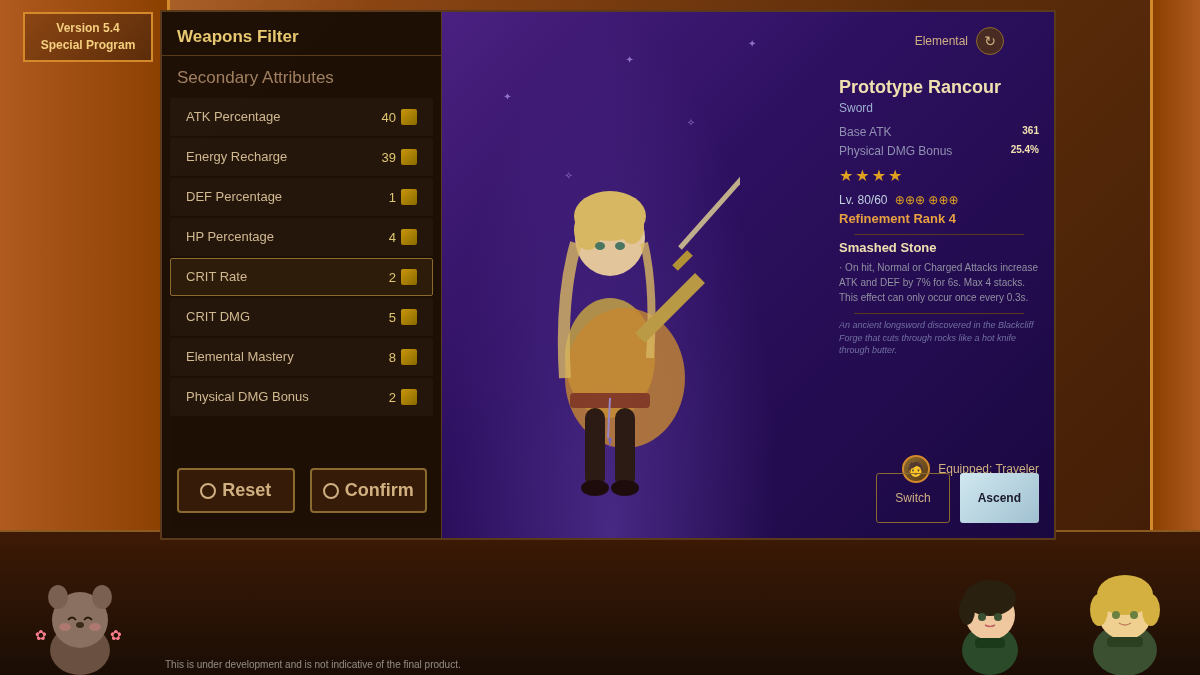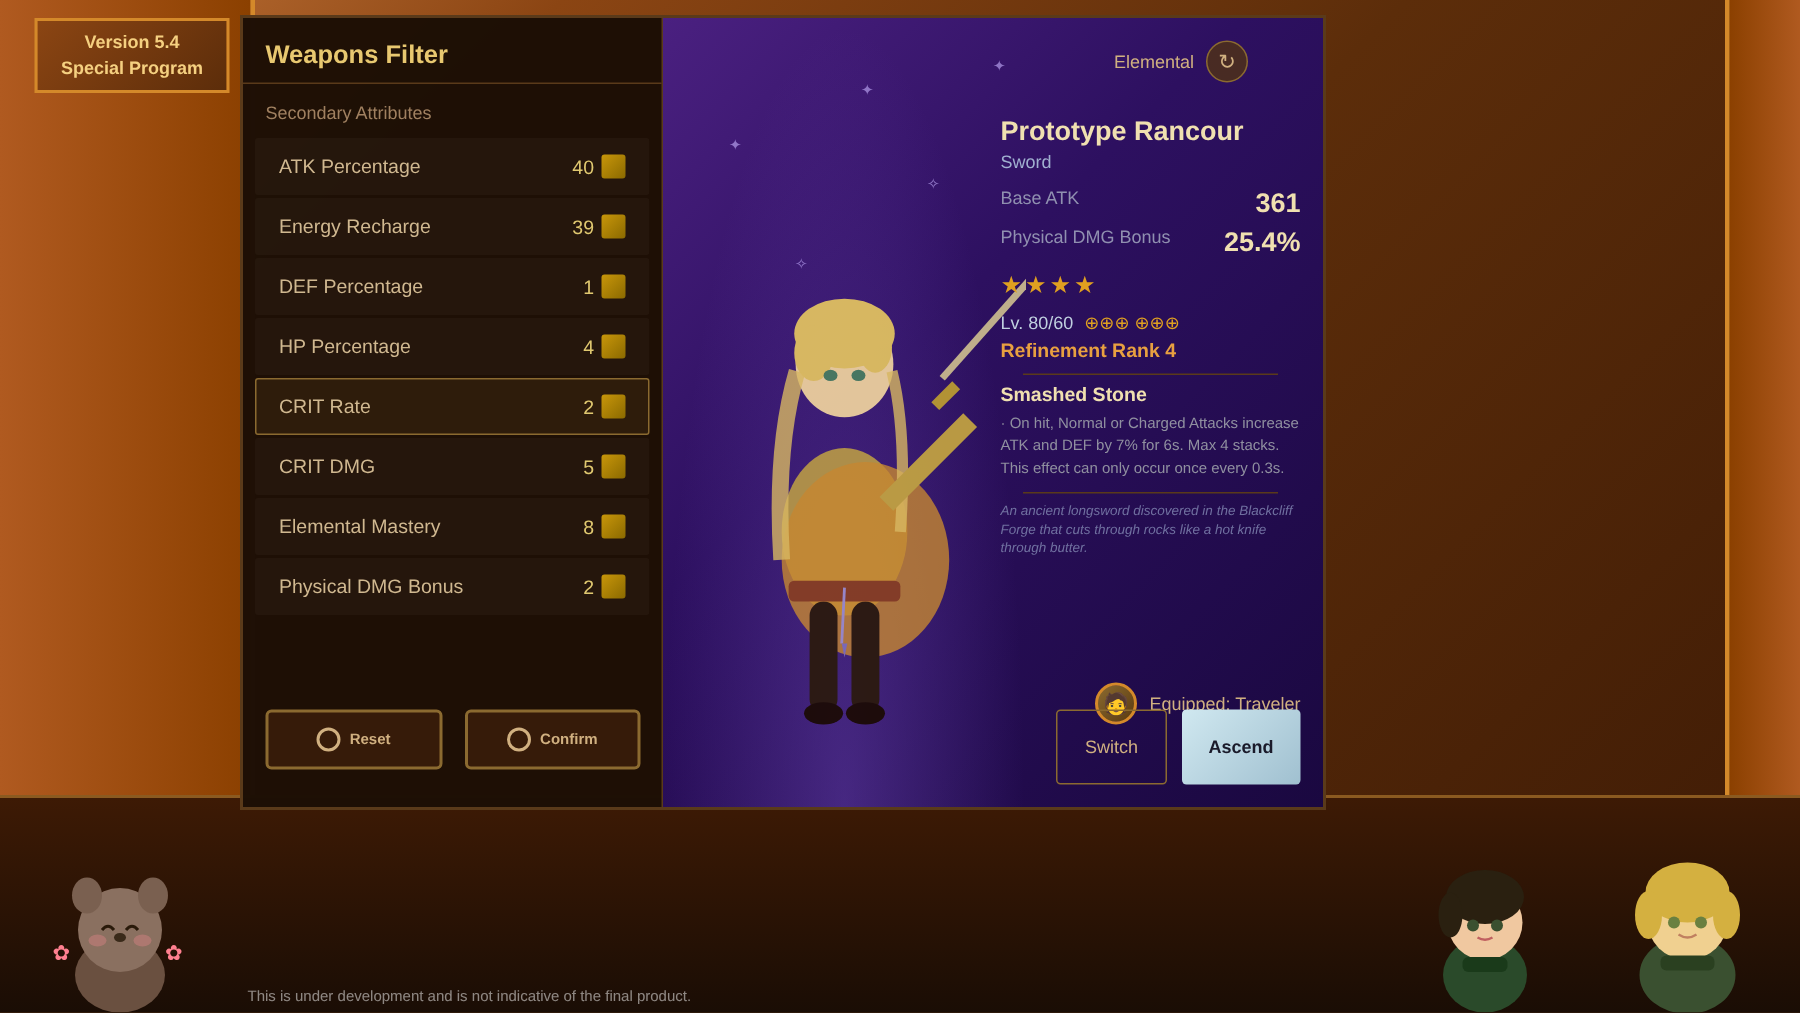--- a/index.html
+++ b/index.html
@@ -65,21 +65,21 @@
       line-height: 1.4;
       width: 130px;
       margin-left: 11px;
     }
 
     
     .main-panel {
       position: absolute;
       left: 160px;
       top: 10px;
-      width: 724px;
+      width: 896px;
       height: 530px;
       background: rgba(20, 10, 5, 0.85);
       border: 2px solid #5a3a1a;
       z-index: 5;
       display: flex;
     }
 
     
     .filter-sidebar {
       width: 280px;
@@ -93,21 +93,21 @@
       color: #e8c870;
       font-size: 17px;
       font-weight: bold;
       padding: 0 15px 8px;
       border-bottom: 1px solid #5a3a1a;
       margin-bottom: 8px;
     }
 
     .filter-subtitle {
       color: #a08060;
-      font-size: 12px;
+      font-size: 17px;
       padding: 4px 15px 8px;
     }
 
     .filter-item {
       display: flex;
       justify-content: space-between;
       padding: 10px 15px;
       border: 1px solid transparent;
       margin: 2px 8px;
       cursor: pointer;
@@ -150,21 +150,21 @@
       position: absolute;
       bottom: 10px;
       left: 0;
       width: 280px;
     }
 
     .btn {
       flex: 1;
       padding: 10px 0;
       border-radius: 4px;
-      font-size: 10px;
+      font-size: 18px;
       font-weight: bold;
       cursor: pointer;
       border: 2px solid;
       display: flex;
       align-items: center;
       justify-content: center;
       gap: 6px;
     }
 
     .btn-reset {
@@ -242,21 +242,21 @@
       margin-bottom: 5px;
     }
 
     .stat-label {
       color: #9090b0;
       font-size: 12px;
     }
 
     .stat-value {
       color: #f0e0b0;
-      font-size: 18px;
+      font-size: 10px;
       font-weight: bold;
     }
 
     .stars {
       color: #e0a020;
       font-size: 16px;
       letter-spacing: 2px;
       margin: 8px 0;
     }
 

